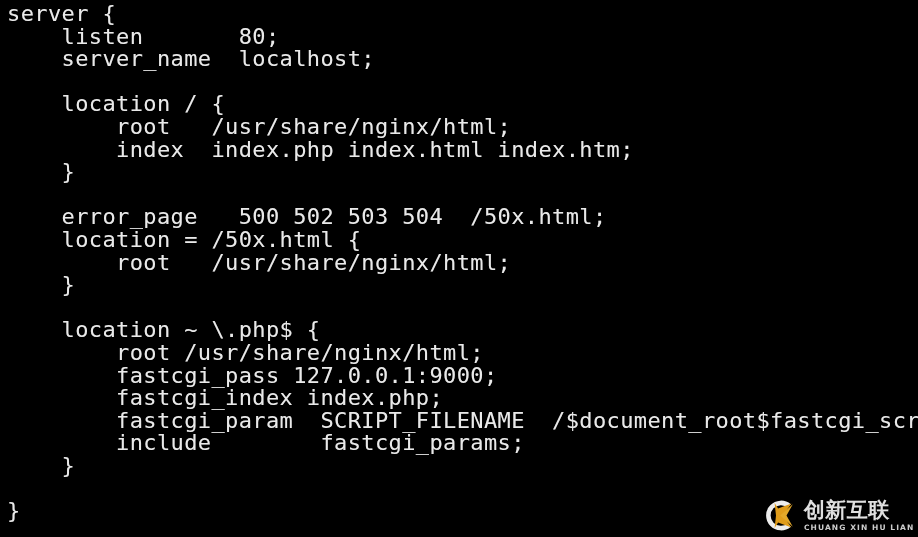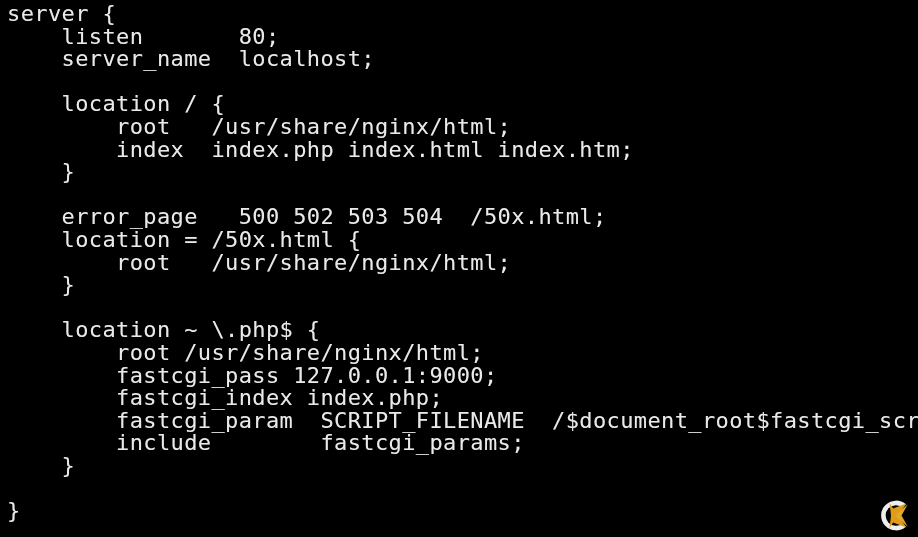--- a/index.html
+++ b/index.html
@@ -104,15 +104,19 @@
   <div id="watermark">
     <div id="wm-mark">
       <svg viewBox="0 0 100 100" width="35" height="35" aria-hidden="true">
 
         <path d="M 78 23 A 36 36 0 1 0 78 77" fill="none" stroke="#ffffff" stroke-width="13" stroke-linecap="butt"></path>
 
         <path d="M 46 30 L 84 16 L 60 50 L 84 84 L 46 70 L 36 86 L 40 50 L 36 14 Z" fill="#f0a81e"></path>
         <path d="M 52 50 L 88 18 L 70 50 L 88 82 Z" fill="#f5b52e"></path>
       </svg>
     </div>
+    <div id="wm-text">
+      <div id="wm-cn">创新互联</div>
+      <div id="wm-py">CHUANG XIN HU LIAN</div>
+    </div>
   </div>
 
 </div>
 
 </body></html>

